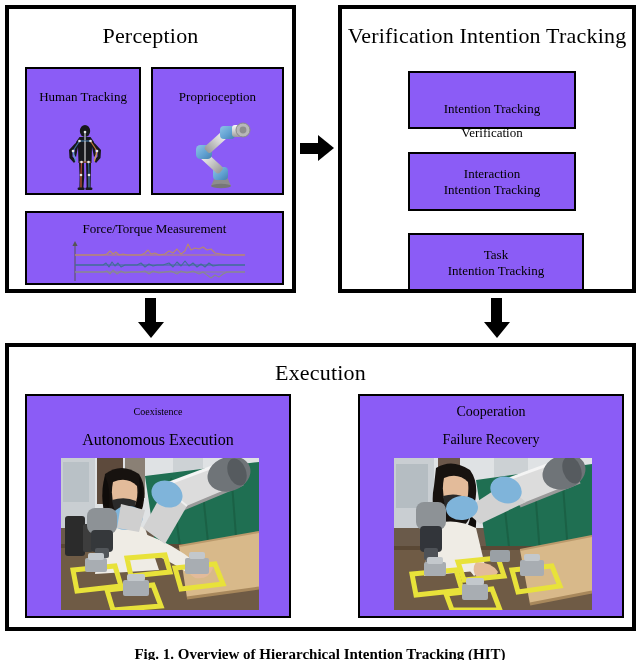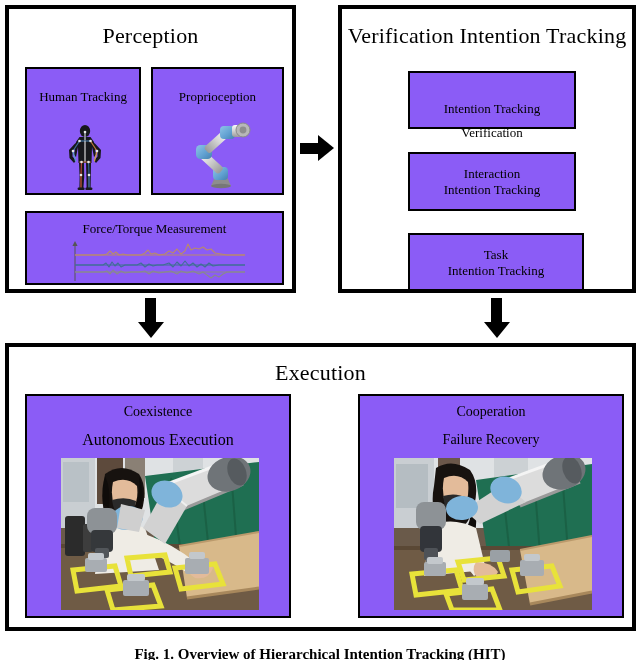--- a/index.html
+++ b/index.html
@@ -273,21 +273,21 @@
   <div style="position:absolute; left:484px; top:298px; width:26px; height:42px;">
     <div class="arrow-shaft-v" style="left:7px; top:0; width:11px; height:26px;"></div>
     <div class="arrow-head-v" style="left:0; top:24px;"></div>
   </div>
 
   <div class="panel" style="left:5px; top:343px; width:631px; height:288px;">
 
     <div class="panel-title" style="top:16px;">Execution</div>
 
     <div class="subbox" style="left:16px; top:47px; width:266px; height:224px;">
-      <div class="box-title" style="top:8px; font-size:14px;">Coexistence</div>
+      <div class="box-title" style="top:8px; font-size:10px;">Coexistence</div>
       <div class="box-title" style="top:36px; font-size:16px;">Autonomous Execution</div>
 
       <div class="photo" style="left:34px; top:62px; width:198px; height:152px;">
         <svg width="198" height="152" viewBox="0 0 198 152" preserveAspectRatio="none">
 
           <rect x="0" y="0" width="198" height="70" fill="#dfe2e4"></rect>
           <rect x="0" y="0" width="34" height="70" fill="#c9ced2"></rect>
           <rect x="2" y="4" width="26" height="40" fill="#b9c1c6"></rect>
           <rect x="36" y="0" width="26" height="46" fill="#5d4a3c"></rect>
           <rect x="64" y="0" width="20" height="40" fill="#8a8075"></rect>

